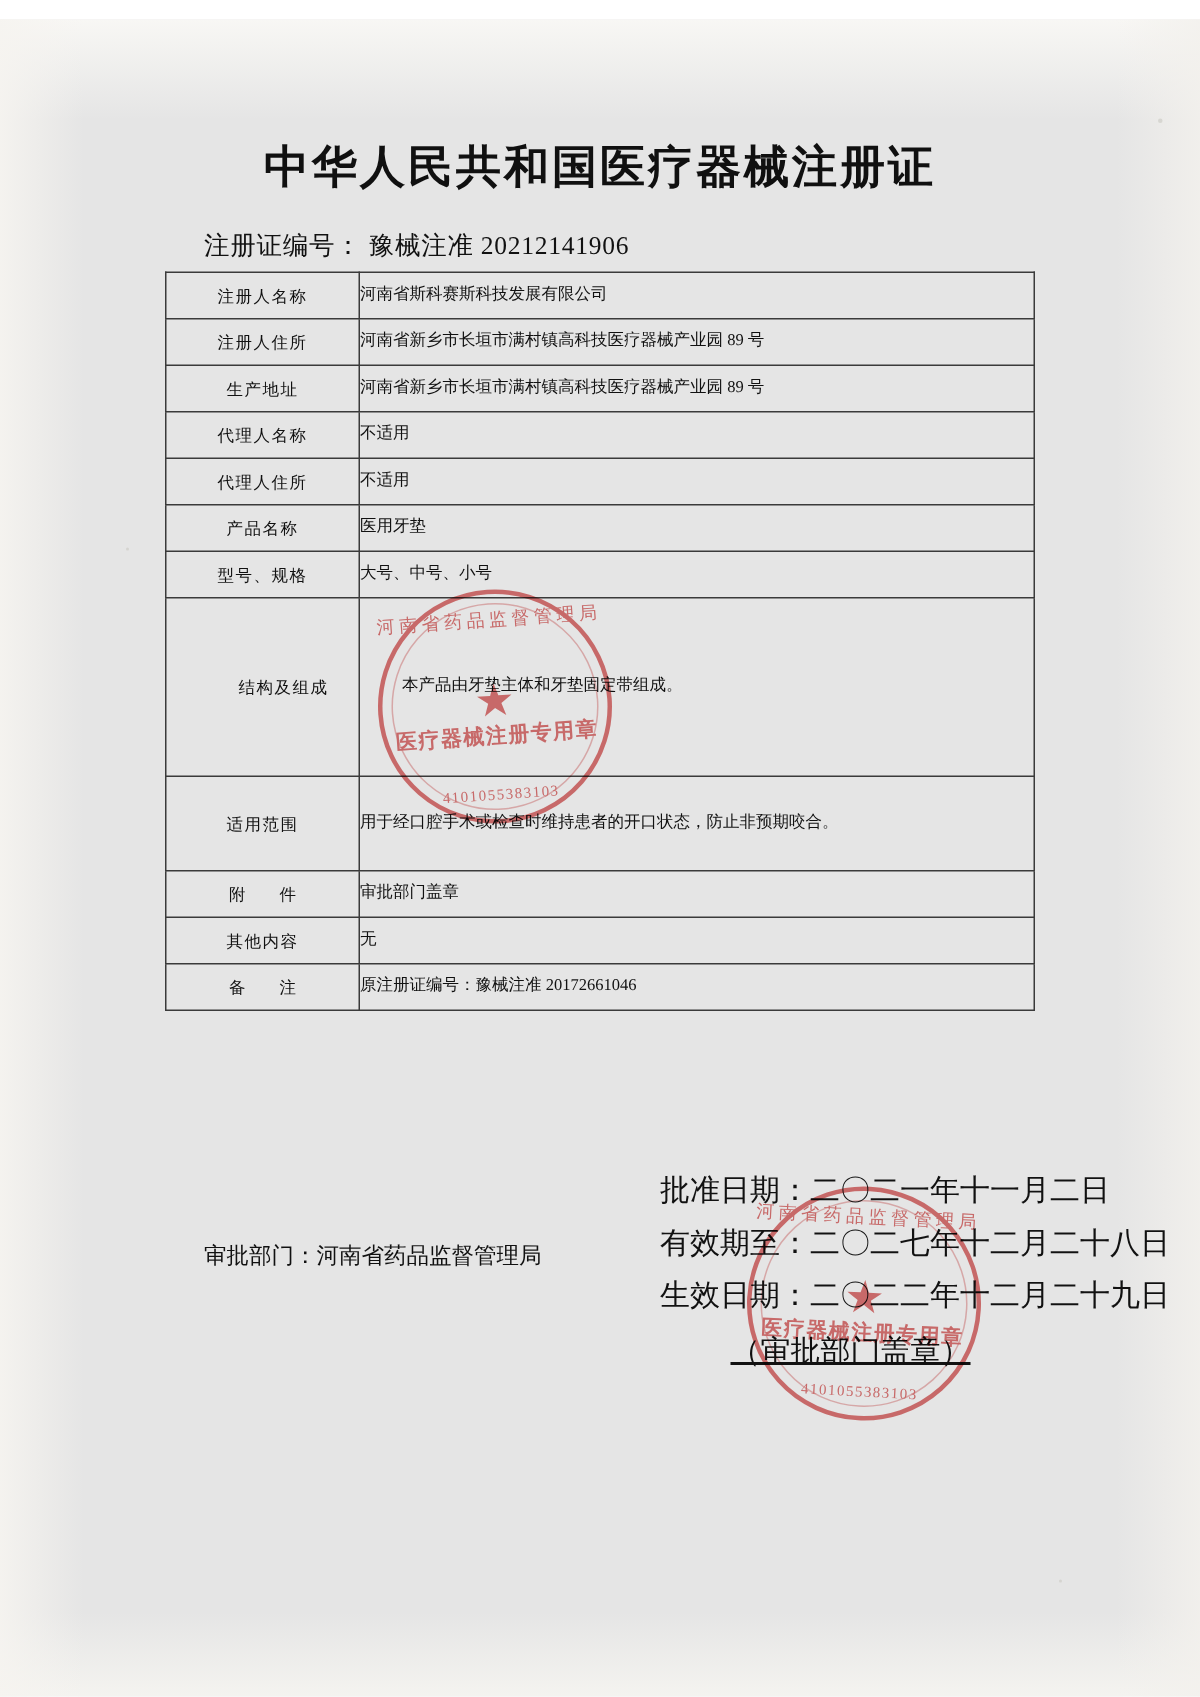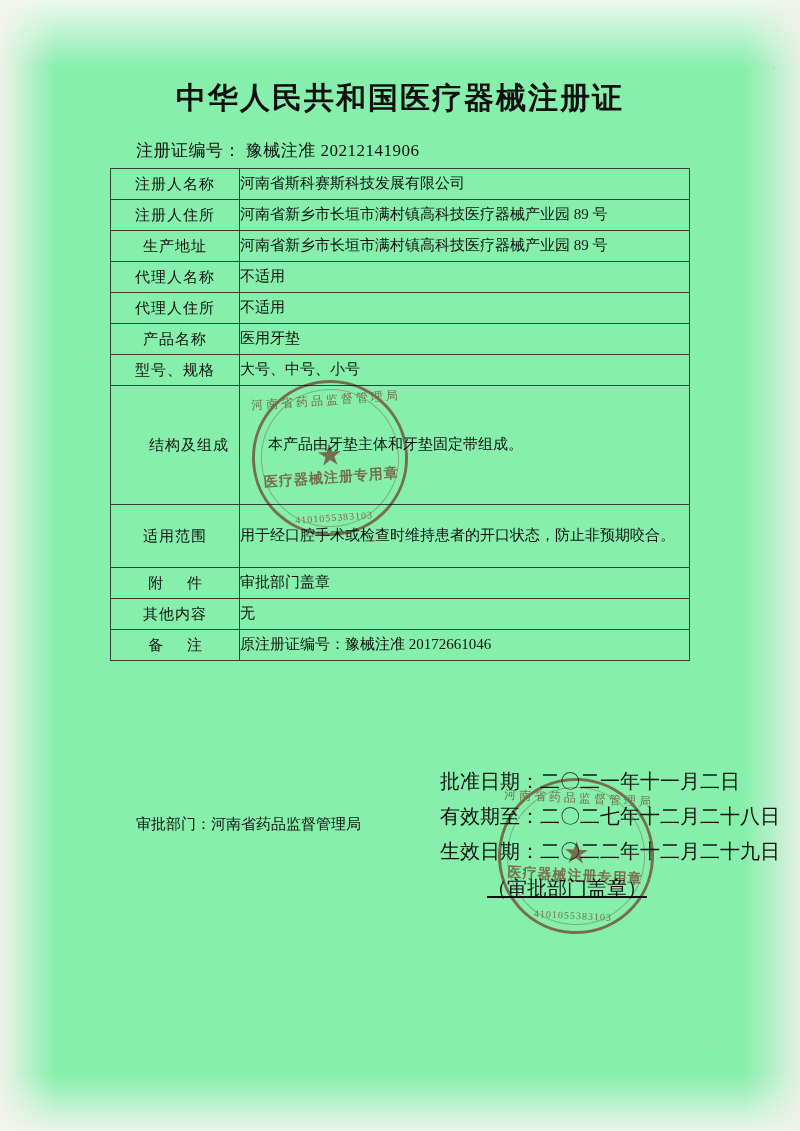--- a/index.html
+++ b/index.html
@@ -11,21 +11,22 @@
     width: 800px;
     height: 1131px;
     position: relative;
     font-family: "Liberation Serif", "DejaVu Serif", serif;
     color: #141414;
     overflow: hidden;
   }
   .page {
     position: absolute;
     inset: 0;
-    background: #86efac;
+    background: #e5e5e5;
+    margin-top: 13px;
   }
   
   .paper-shade {
     position: absolute;
     inset: 0;
     background:
       linear-gradient(90deg, rgba(246,244,240,0.9) 0%, rgba(255,255,255,0) 7%, rgba(255,255,255,0) 93%, rgba(243,241,237,0.85) 100%),
       linear-gradient(180deg, rgba(250,249,246,0.9) 0%, rgba(255,255,255,0) 6%, rgba(255,255,255,0) 95%, rgba(246,245,241,0.9) 100%);
     pointer-events: none;
   }
@@ -52,21 +53,21 @@
   table.cert-table {
     position: absolute;
     top: 168px;
     left: 110px;
     width: 580px;
     border-collapse: collapse;
     table-layout: fixed;
   }
   table.cert-table td {
     border: 1px solid #3a3a3a;
-    font-size: 15px;
+    font-size: 11px;
     color: #111;
     vertical-align: middle;
     padding: 0;
   }
   td.label {
     width: 128px;
     text-align: center;
     letter-spacing: 1px;
     padding: 7px 4px;
   }

